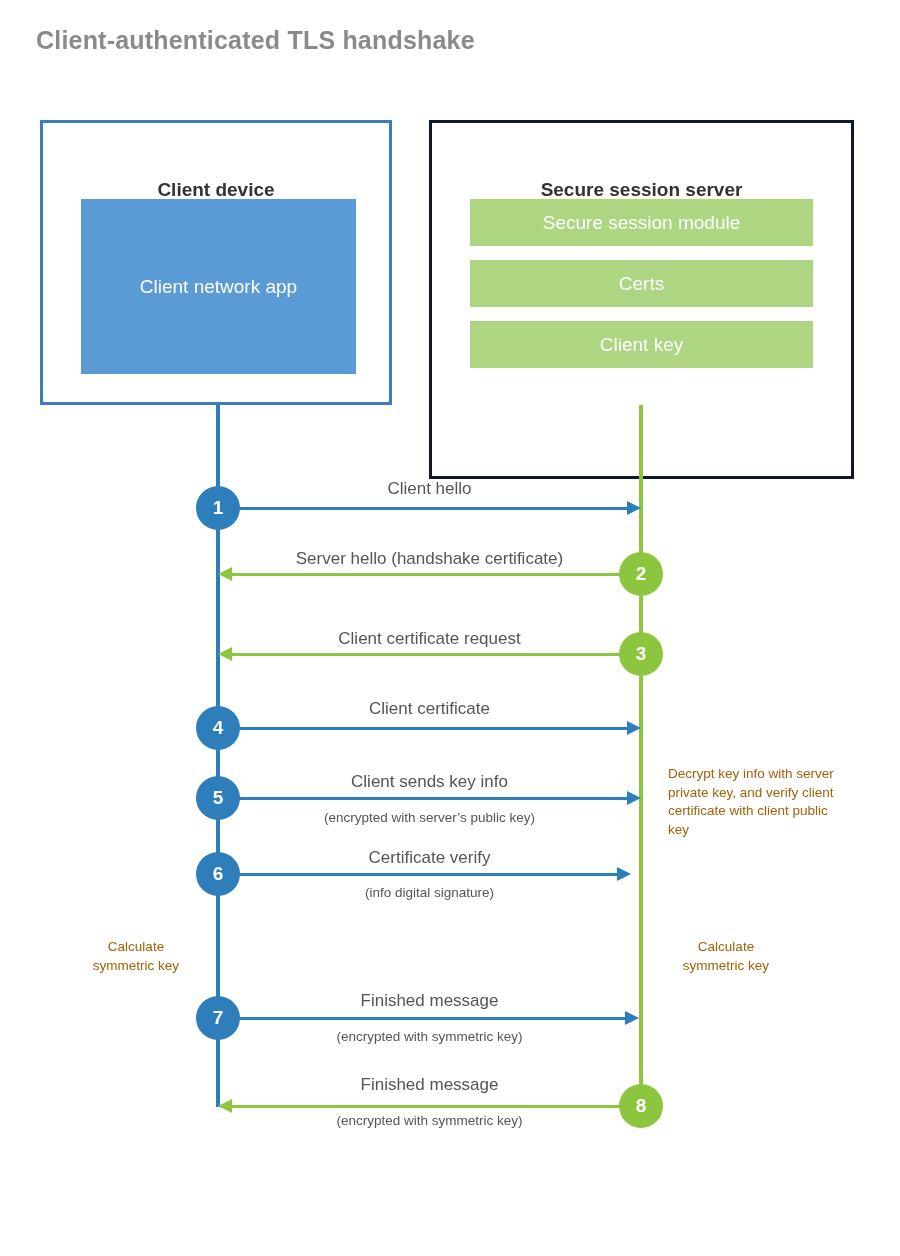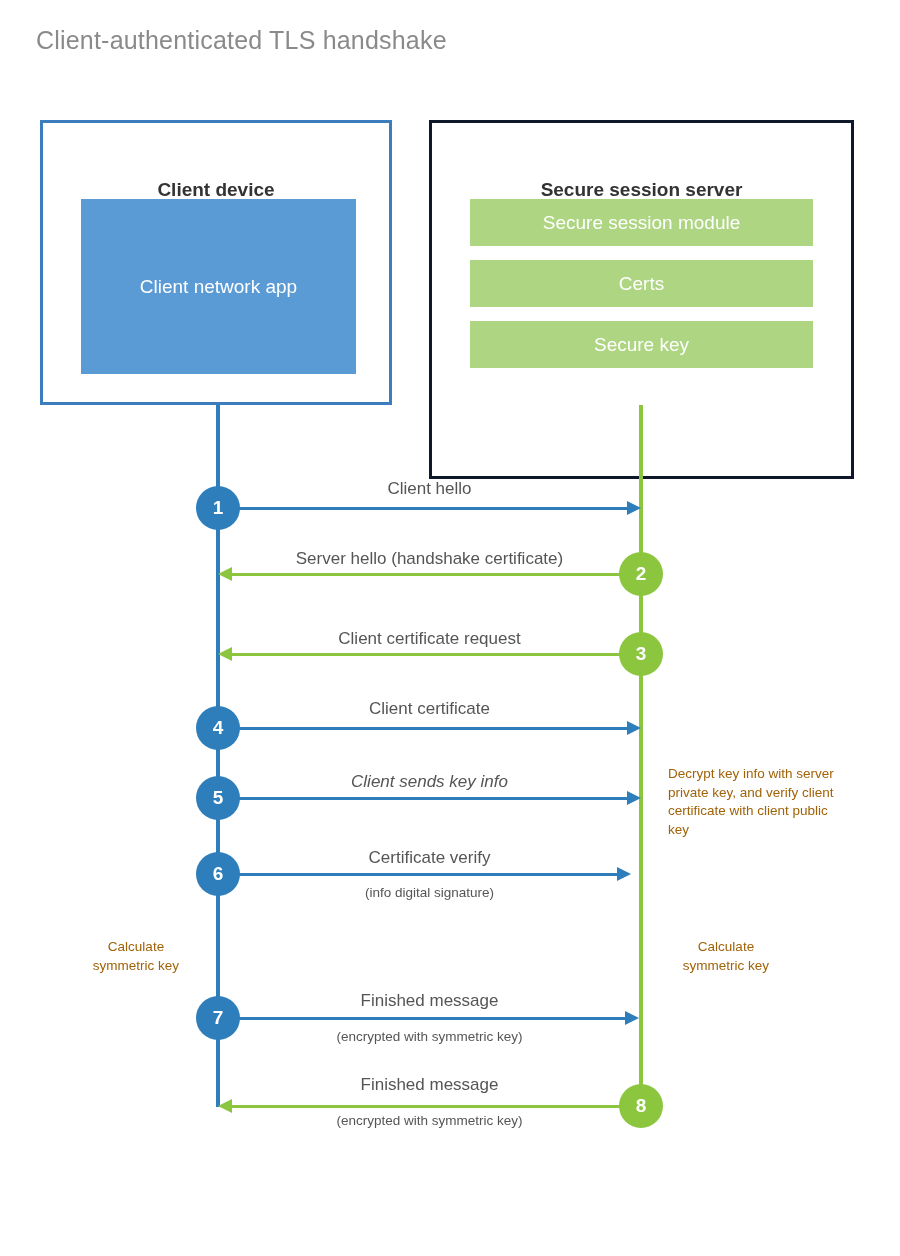--- a/index.html
+++ b/index.html
@@ -6,21 +6,21 @@
   body{
     width:900px;height:1256px;position:relative;overflow:hidden;
     font-family:"Liberation Sans","DejaVu Sans",sans-serif;
     color:#4a4a4a;
   }
   #stage{position:absolute;left:0;top:0;width:900px;height:1256px;}
 
   
   .title{
     position:absolute;left:36px;top:26px;
-    font-size:25px;font-weight:400;color:#8a8a8a;letter-spacing:.2px;
+    font-size:25px;font-weight:700;color:#8a8a8a;letter-spacing:.2px;
     white-space:nowrap;
   }
 
   
   .actor-box{position:absolute;background:#ffffff;box-sizing:border-box;}
   .actor-box.client{left:40px;top:120px;width:352px;height:285px;border:3px solid #3b7dbd;}
   .actor-box.server{left:429px;top:120px;width:425px;height:359px;border:3px solid #0f172a;}
 
   .actor-title{
     position:absolute;left:0;right:0;top:24px;text-align:center;
@@ -90,21 +90,21 @@
   <div class="actor-box client">
     <div class="actor-title">Client device</div>
     <div class="client-app">Client network app</div>
   </div>
 
   <div class="actor-box server">
     <div class="actor-title">Secure session server</div>
     <div class="server-bars">
       <div class="server-bar">Secure session module</div>
       <div class="server-bar">Certs</div>
-      <div class="server-bar">Secure key</div>
+      <div class="server-bar">Client key</div>
     </div>
   </div>
 
   <div class="lifeline client"></div>
   <div class="lifeline server"></div>
 
   <div class="msg blue to-right" style="left:218px;top:507px;width:423px;">
     <div class="line" style="left:0;width:409px;"></div>
     <div class="head" style="left:409px;"></div>
   </div>
@@ -129,21 +129,22 @@
     <div class="line" style="left:0;width:409px;"></div>
     <div class="head" style="left:409px;"></div>
   </div>
   <div class="msg-label" style="left:218px;top:699px;width:423px;">Client certificate</div>
   <div class="badge blue" style="left:196px;top:706px;">4</div>
 
   <div class="msg blue to-right" style="left:218px;top:797px;width:423px;">
     <div class="line" style="left:0;width:409px;"></div>
     <div class="head" style="left:409px;"></div>
   </div>
-  <div class="msg-label" style="left:218px;top:772px;width:423px;font-style:italic;">Client sends key info</div>
+  <div class="msg-label" style="left:218px;top:772px;width:423px;">Client sends key info</div>
+  <div class="msg-sublabel" style="left:218px;top:810px;width:423px;">(encrypted with server’s public key)</div>
   <div class="badge blue" style="left:196px;top:776px;">5</div>
 
   <div class="msg blue to-right" style="left:218px;top:873px;width:423px;">
     <div class="line" style="left:0;width:399px;"></div>
     <div class="head" style="left:399px;"></div>
   </div>
   <div class="msg-label" style="left:218px;top:848px;width:423px;">Certificate verify</div>
   <div class="msg-sublabel" style="left:218px;top:885px;width:423px;">(info digital signature)</div>
   <div class="badge blue" style="left:196px;top:852px;">6</div>
 

